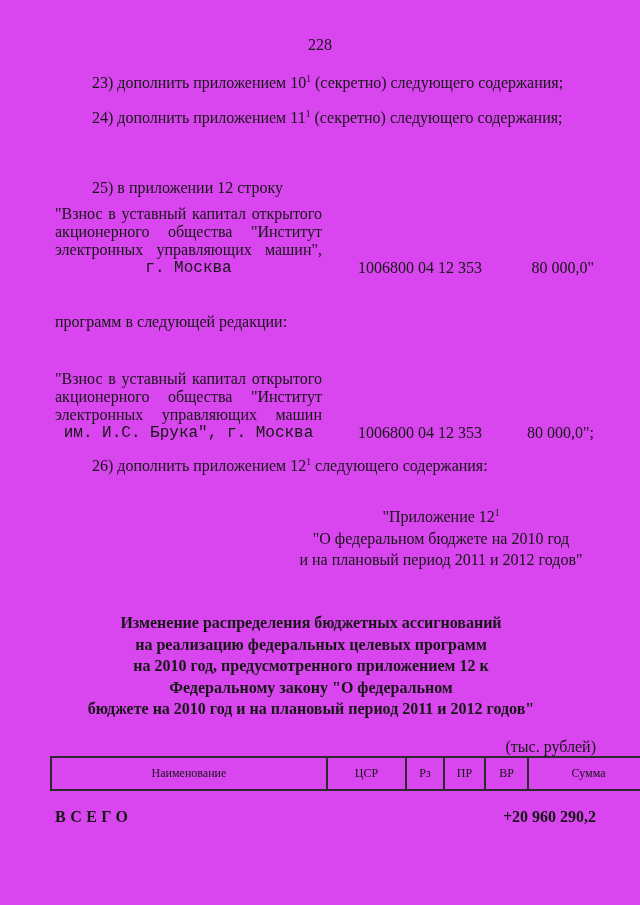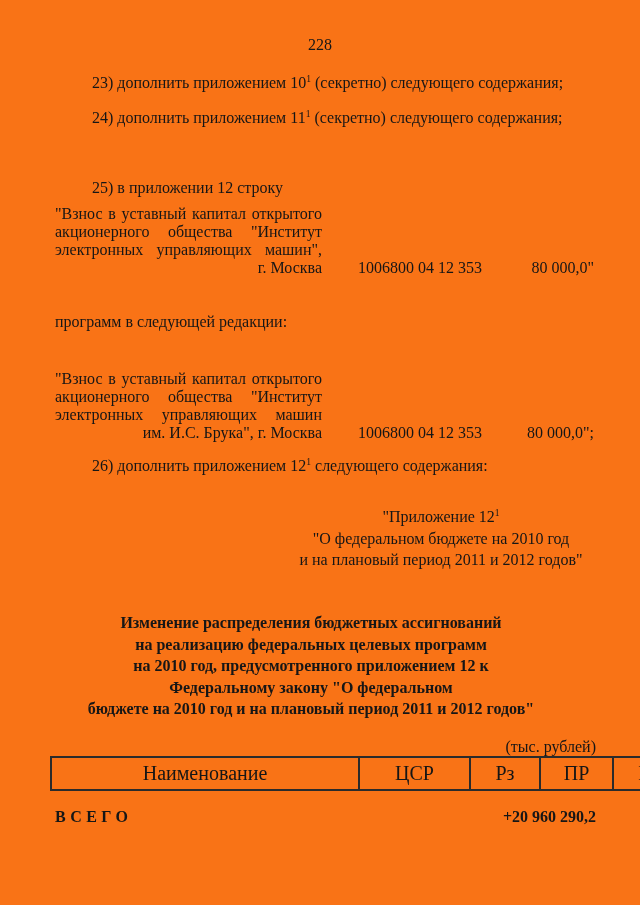--- a/index.html
+++ b/index.html
@@ -4,21 +4,21 @@
 <style>
   html, body {
     margin: 0;
     padding: 0;
     background: #ffffff;
   }
   .page {
     position: relative;
     width: 640px;
     height: 905px;
-    background: #f97316;
+    background: #d946ef;
     font-family: "Liberation Serif", serif;
     color: #161616;
     font-size: 16px;
     overflow: hidden;
   }
   .abs { position: absolute; }
   sup.idx {
     font-size: 0.6em;
     vertical-align: super;
     line-height: 0;
@@ -40,21 +40,22 @@
     line-height: 18px;
   }
   .entry-1 { top: 205px; }
   .entry-2 { top: 370px; }
   .entry-name { width: 267px; }
   .entry-name .jline {
     text-align: justify;
     text-align-last: justify;
   }
   .entry-name .lline {
-    text-align: right;
+    text-align: center;
+    font-family: Liberation Mono, monospace;
   }
   .entry-code {
     position: absolute; left: 303px; bottom: 0px;
     white-space: nowrap;
   }
   .entry-sum {
     position: absolute; right: 0px; bottom: 0px;
     white-space: nowrap;
   }
   .amend-intro { top: 313px; left: 55px; }
@@ -79,22 +80,22 @@
     border-collapse: collapse;
     table-layout: fixed;
     width: 544px;
   }
   .budget-table th {
     border: 2px solid #2b2b2b;
     font-weight: normal;
     text-align: center;
     vertical-align: middle;
     height: 31px;
-    padding: 0 20px;
-    font-size: 20px;
+    padding: 0 4px;
+    font-size: 12px;
     overflow: hidden;
   }
   .col-name  { width: 266px; }
   .col-csr   { width: 69px; }
   .col-rz    { width: 28px; }
   .col-pr    { width: 31px; }
   .col-vr    { width: 33px; }
   .col-sum   { width: 111px; }
   .total-label {
     top: 808px; left: 55px;

